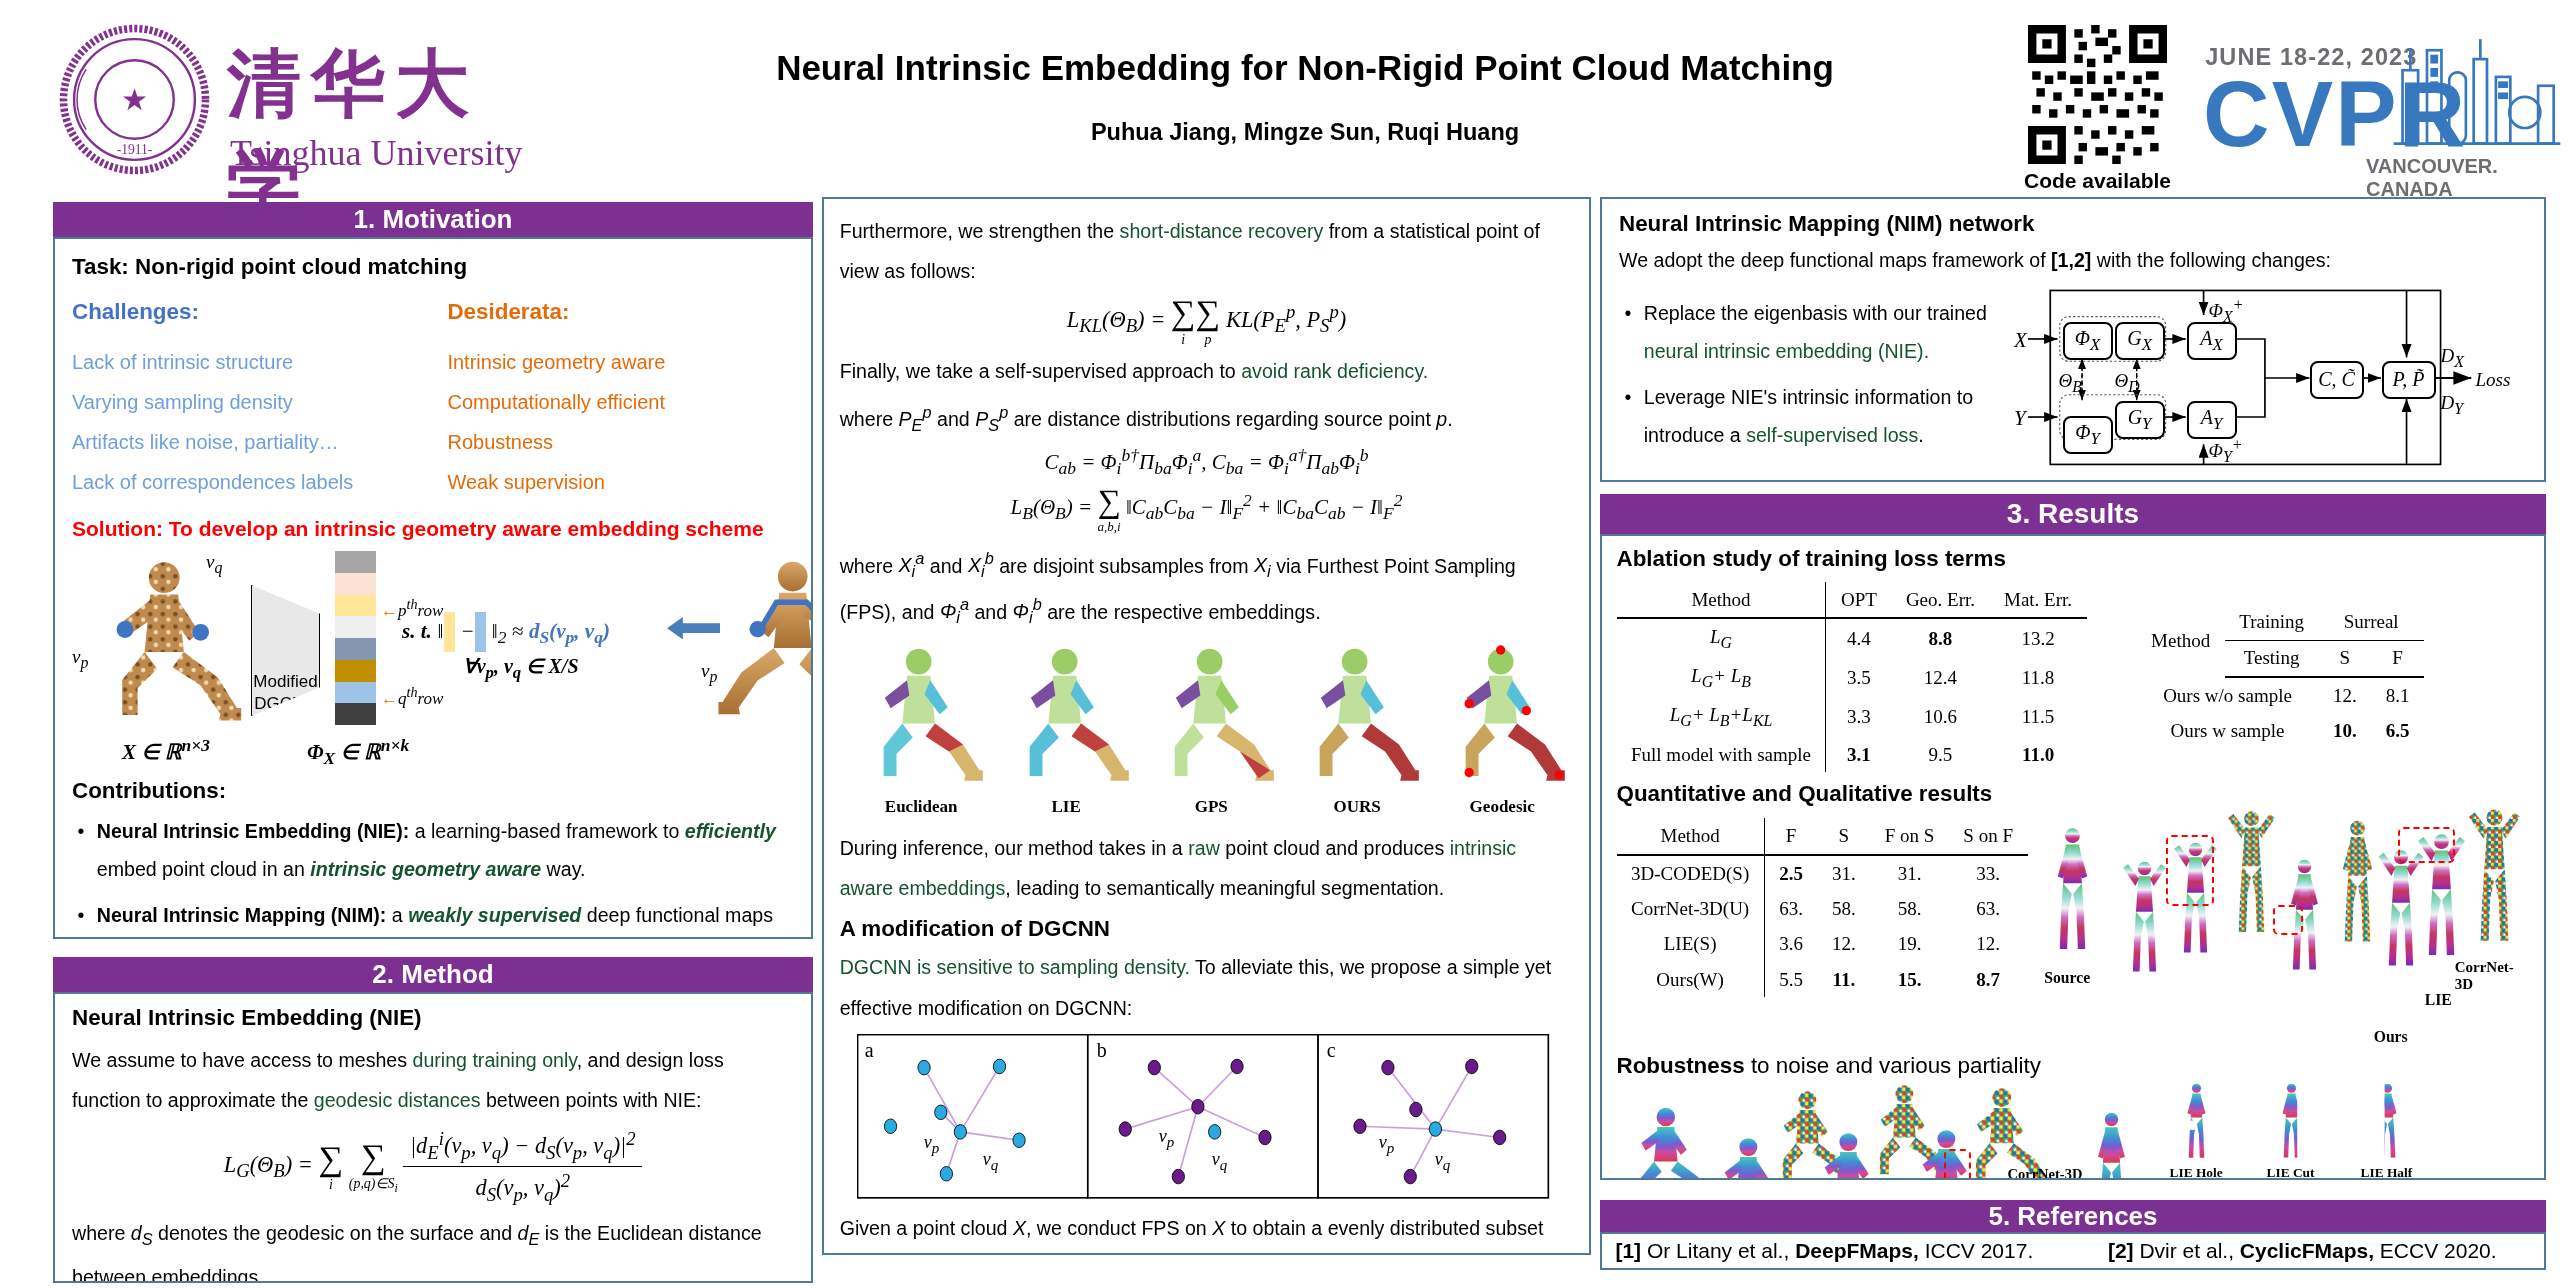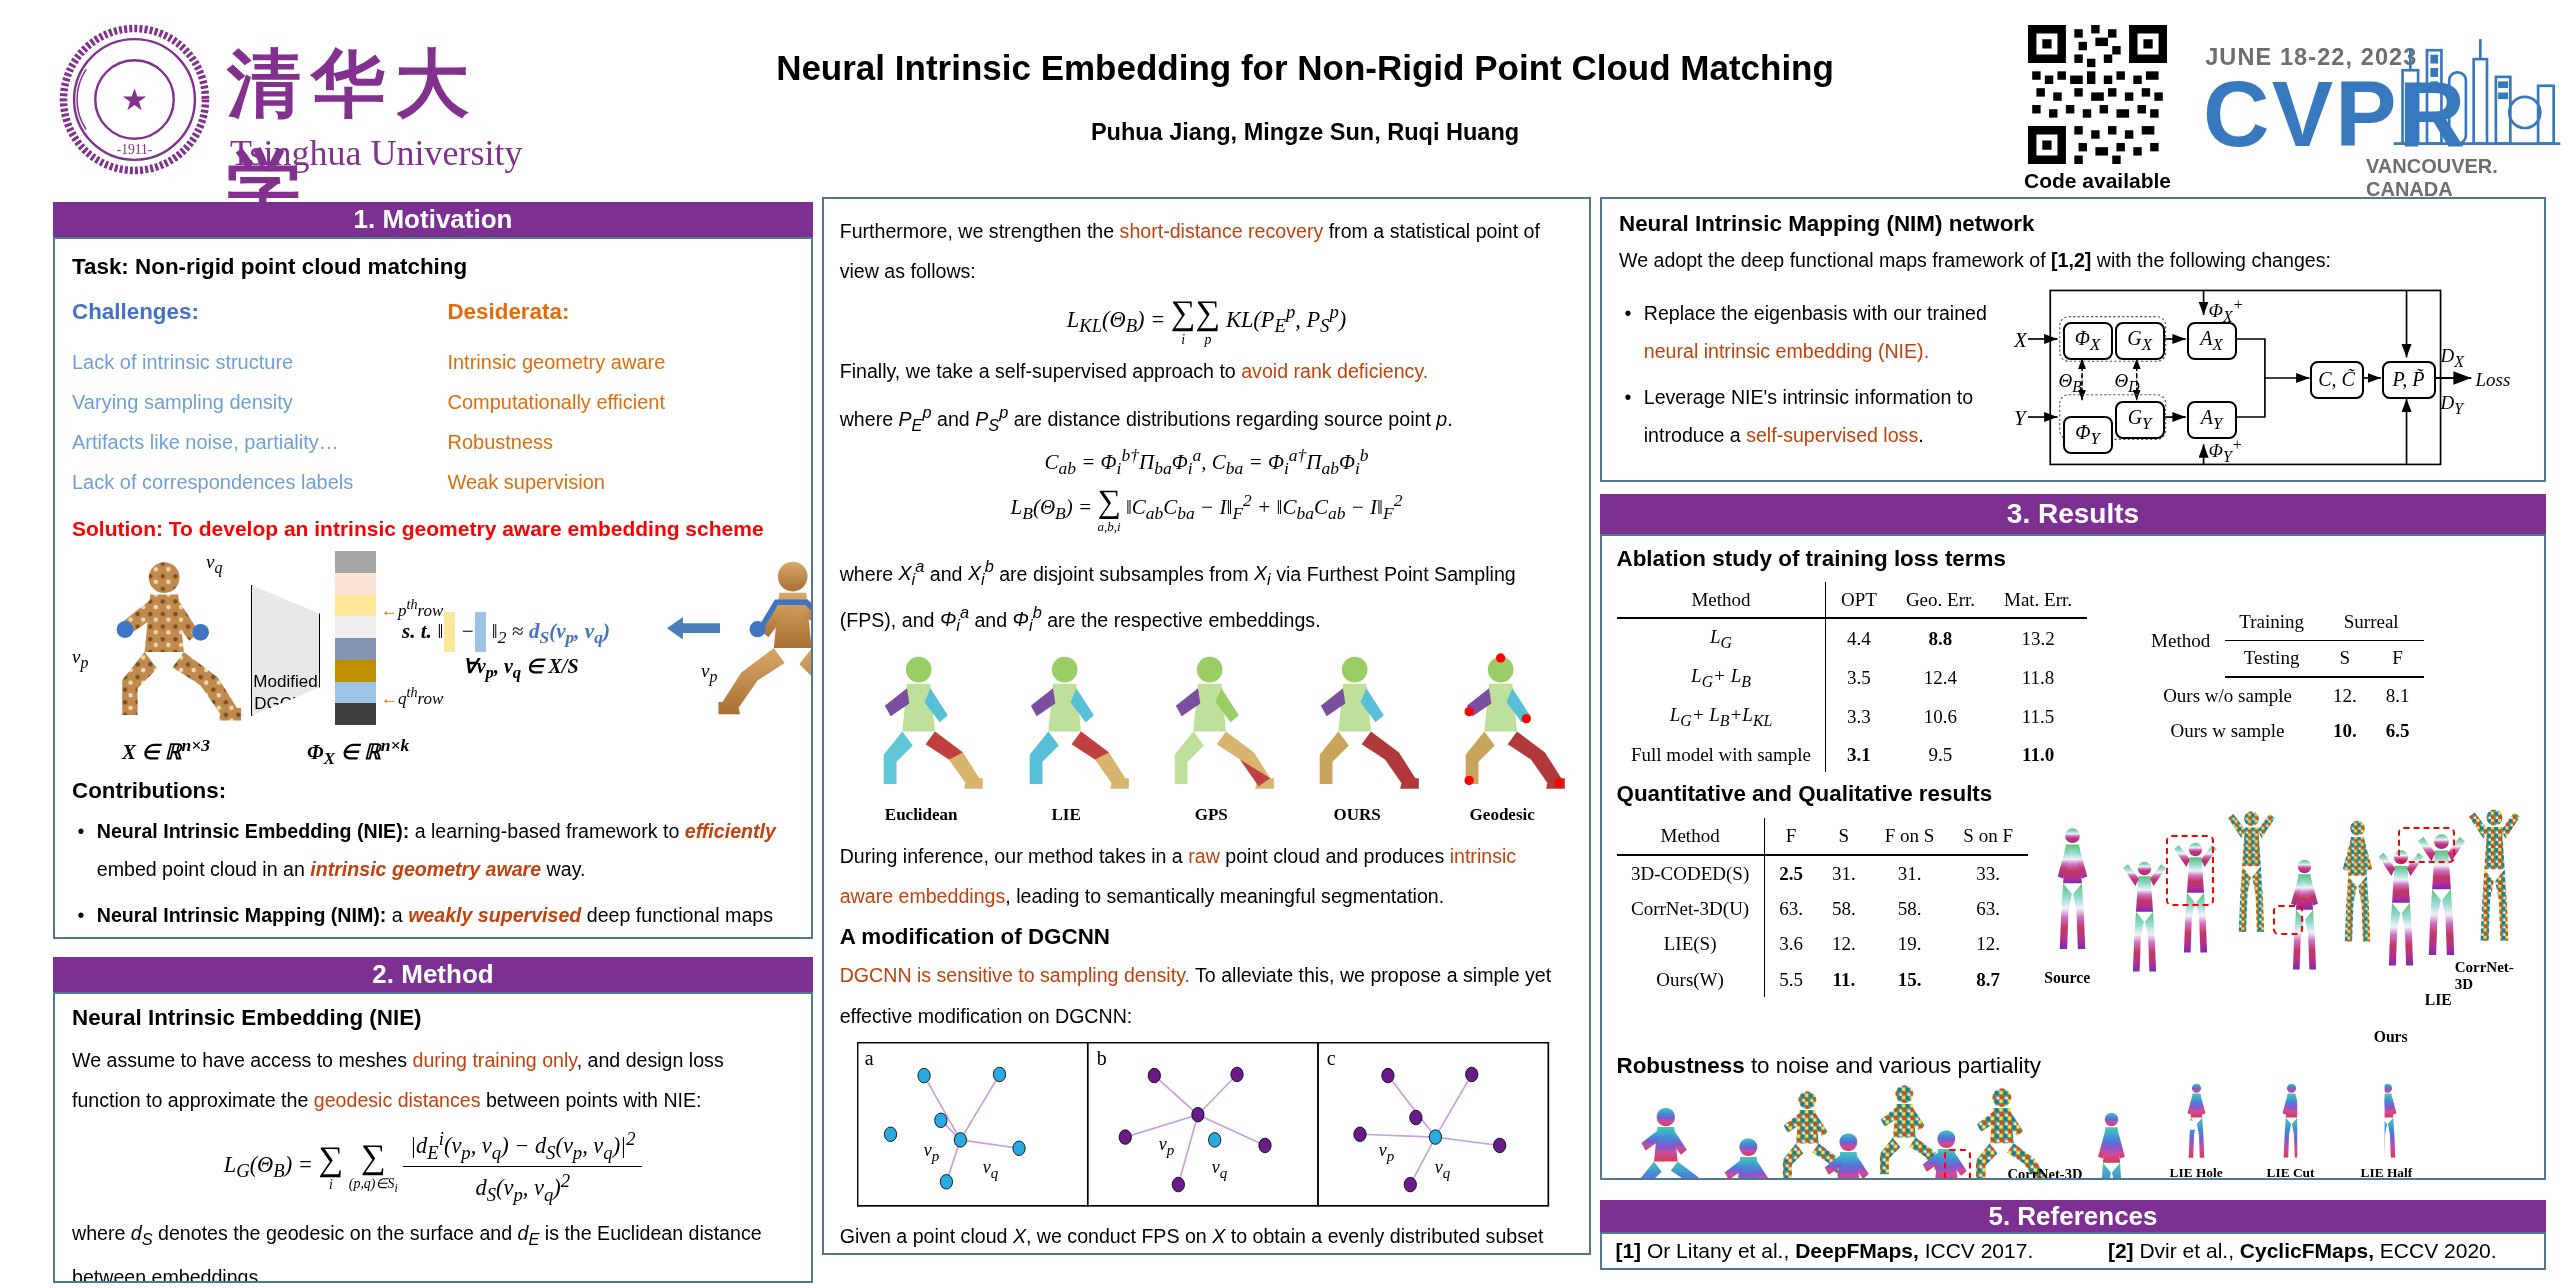--- a/index.html
+++ b/index.html
@@ -3,21 +3,21 @@
 <meta charset="utf-8">
 <style>
   html,body{margin:0;padding:0;background:#fff;}
   .poster{position:relative;width:2576px;height:1288px;background:#ffffff;
           font-family:"Liberation Sans",sans-serif;color:#000;overflow:hidden;}
   .abs{position:absolute;}
   .banner{position:absolute;background:#7C3092;color:#fff;font-weight:bold;
           font-size:26px;text-align:center;display:flex;align-items:center;justify-content:center;}
   .panel{position:absolute;background:#fff;border:2.8px solid #4E7893;box-sizing:border-box;overflow:hidden;}
   .serif{font-family:"Liberation Serif",serif;}
-  .red{color:#c2410c;}
+  .red{color:#14532d;}
   .bi{font-style:italic;font-weight:bold;}
   .h1{font-size:23.5px;font-weight:bold;}
   .body-t{font-size:19.6px;line-height:2.05;}
   .ttl{font-size:35px;font-weight:bold;text-align:center;}
   .auth{font-size:23.5px;font-weight:bold;text-align:center;}
   .challenge-title{color:#4472C4;font-weight:bold;font-size:22.4px;}
   .desi-title{color:#E36C09;font-weight:bold;font-size:22.4px;}
   .challenge-item{color:#6F9FDB;font-size:20px;}
   .desi-item{color:#E36C09;font-size:20px;}
   .sol{color:#FF0000;font-weight:bold;font-size:21px;}
@@ -340,21 +340,21 @@
           <span class="sig">∑</span>
           <span class="under">p</span>
         </span> KL(P<sub>E</sub><sup>p</sup>, P<sub>S</sub><sup>p</sup>)</div>
     <div class="body-t" style="margin-top:4.5px;">Finally, we take a self-supervised approach to <span class="red">avoid rank deficiency.</span></div>
     <div class="body-t" style="margin-top:4.5px;">where <i>P<sub>E</sub><sup>p</sup></i> and <i>P<sub>S</sub><sup>p</sup></i> are distance distributions regarding source point <i>p</i>.</div>
     <div class="formula" style="margin-top:3.4px;font-size:21px;">C<sub>ab</sub> = Φ<sub>i</sub><sup>b†</sup>Π<sub>ba</sub>Φ<sub>i</sub><sup>a</sup>, C<sub>ba</sub> = Φ<sub>i</sub><sup>a†</sup>Π<sub>ab</sub>Φ<sub>i</sub><sup>b</sup></div>
     <div class="formula" style="margin-top:5.6px;font-size:21px;">L<sub>B</sub>(Θ<sub>B</sub>) = <span class="sum">
           <span class="sig">∑</span>
           <span class="under">a,b,i</span>
         </span> ‖C<sub>ab</sub>C<sub>ba</sub> − I‖<sub>F</sub><sup>2</sup> + ‖C<sub>ba</sub>C<sub>ab</sub> − I‖<sub>F</sub><sup>2</sup></div>
-    <div class="body-t" style="margin-top:18px;">where <i>X<sub>i</sub><sup>a</sup></i> and <i>X<sub>i</sub><sup>b</sup></i> are disjoint subsamples from <i>X<sub>i</sub></i> via Furthest Point Sampling (FPS), and <i>Φ<sub>i</sub><sup>a</sup></i> and <i>Φ<sub>i</sub><sup>b</sup></i> are the respective embeddings.</div>
+    <div class="body-t" style="margin-top:10px;">where <i>X<sub>i</sub><sup>a</sup></i> and <i>X<sub>i</sub><sup>b</sup></i> are disjoint subsamples from <i>X<sub>i</sub></i> via Furthest Point Sampling (FPS), and <i>Φ<sub>i</sub><sup>a</sup></i> and <i>Φ<sub>i</sub><sup>b</sup></i> are the respective embeddings.</div>
 
     <div style="position:relative;height:184px;margin-top:5.6px;">
       <svg width="140" height="145" viewBox="0 0 120 120" style="position:absolute;left:11.2px;top:3.4px;">
         <g style="--head:#9acd66;--torso:#bfe09a;--armL:#7b4fa0;--armR:#58bfd9;--legF:#5fc7d6;--legB:#d8b56f;">
           <use href="#personKneel"></use>
           </g>
         <path d="M72 66 L96 84 L84 90 L64 77 Z" fill="#c04040"></path>
       </svg>
       <svg width="140" height="145" viewBox="0 0 120 120" style="position:absolute;left:157px;top:3.4px;">
         <g style="--head:#9acd66;--torso:#bfe09a;--armL:#7b4fa0;--armR:#58bfd9;--legF:#58bfd9;--legB:#d8b56f;">

